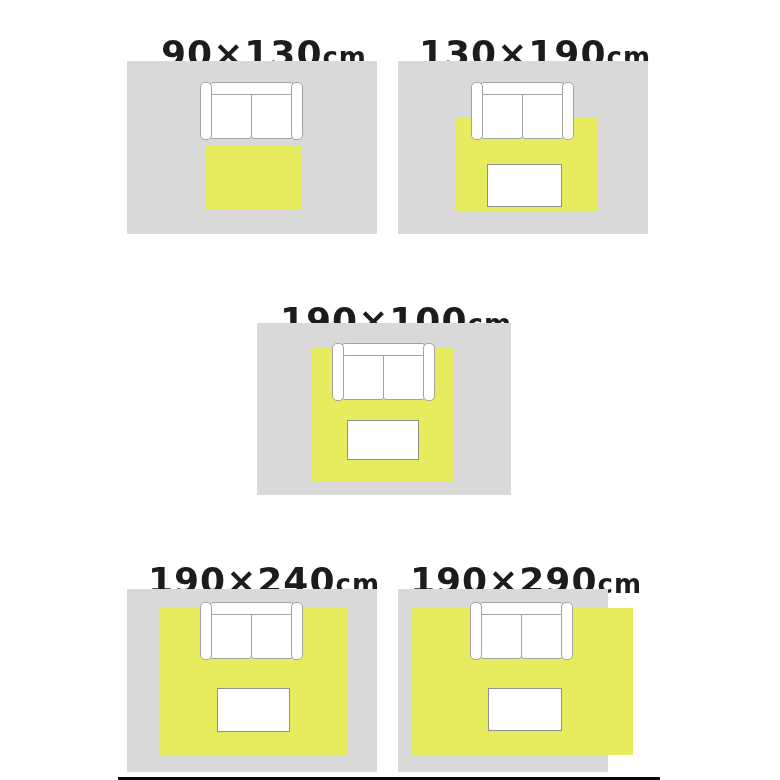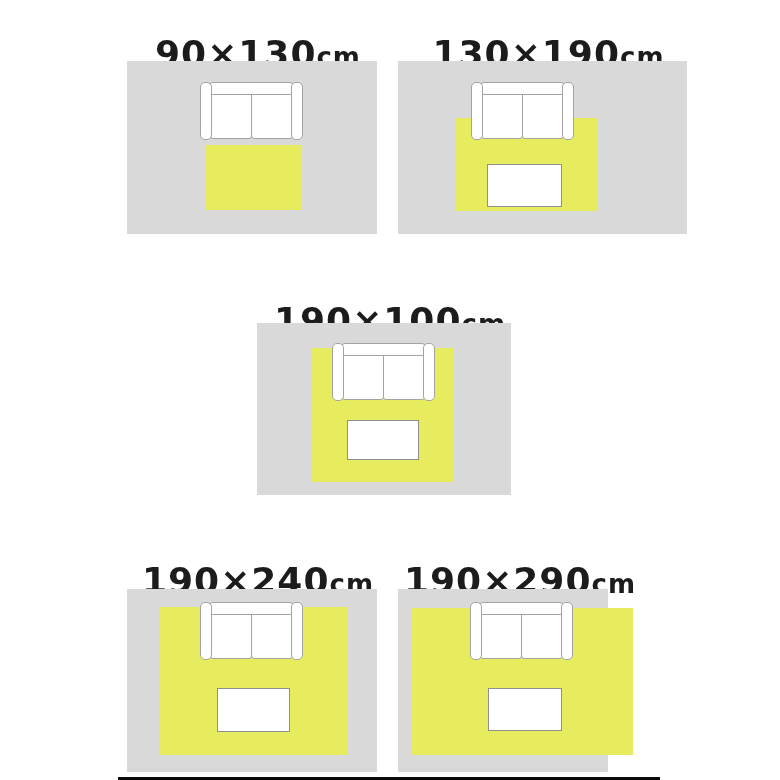--- a/index.html
+++ b/index.html
@@ -15,28 +15,28 @@
     width: 780px;
     height: 780px;
     overflow: hidden;
     background: #ffffff;
   }
   .panel {
     position: absolute;
   }
   
   .p1 { left: 127px; top: 0;     width: 250px; height: 240px; }
-  .p2 { left: 398px; top: 0;     width: 250px; height: 240px; padding-left: 39px; }
+  .p2 { left: 398px; top: 0;     width: 250px; height: 240px; }
   .p3 { left: 257px; top: 265px; width: 254px; height: 235px; }
   .p4 { left: 127px; top: 527px; width: 250px; height: 250px; }
   .p5 { left: 398px; top: 527px; width: 210px; height: 250px; }
 
   .size-title {
     position: absolute;
-    left: 6px;
+    left: 12px;
     width: 100%;
     text-align: center;
     color: var(--color-text, #1c1c1c);
     white-space: nowrap;
     line-height: 1;
   }
   .p1 .size-title, .p2 .size-title { top: 16px; }
   .p3 .size-title { top: 18px; }
   .p4 .size-title, .p5 .size-title { top: 16px; }
   .size-title .size {

